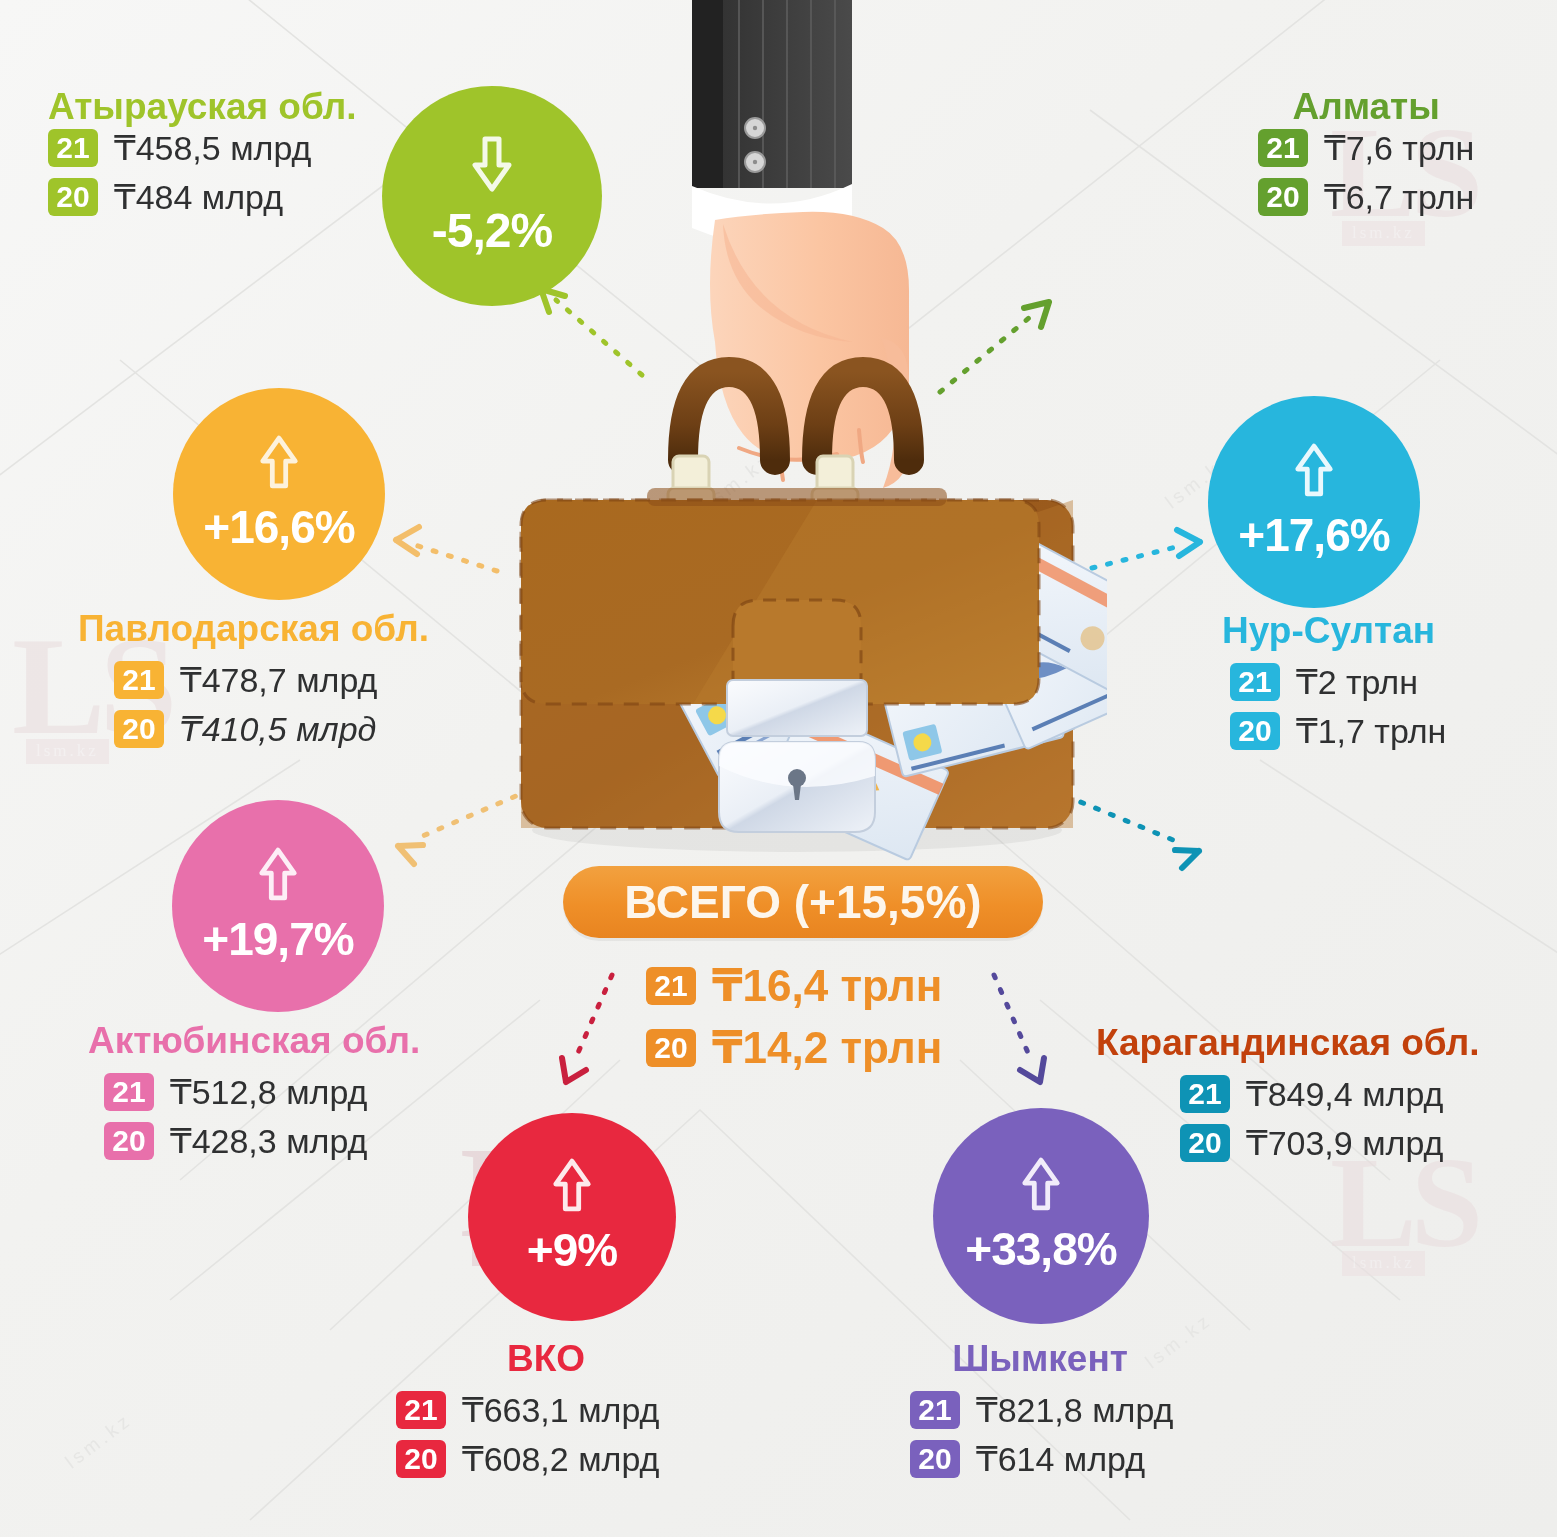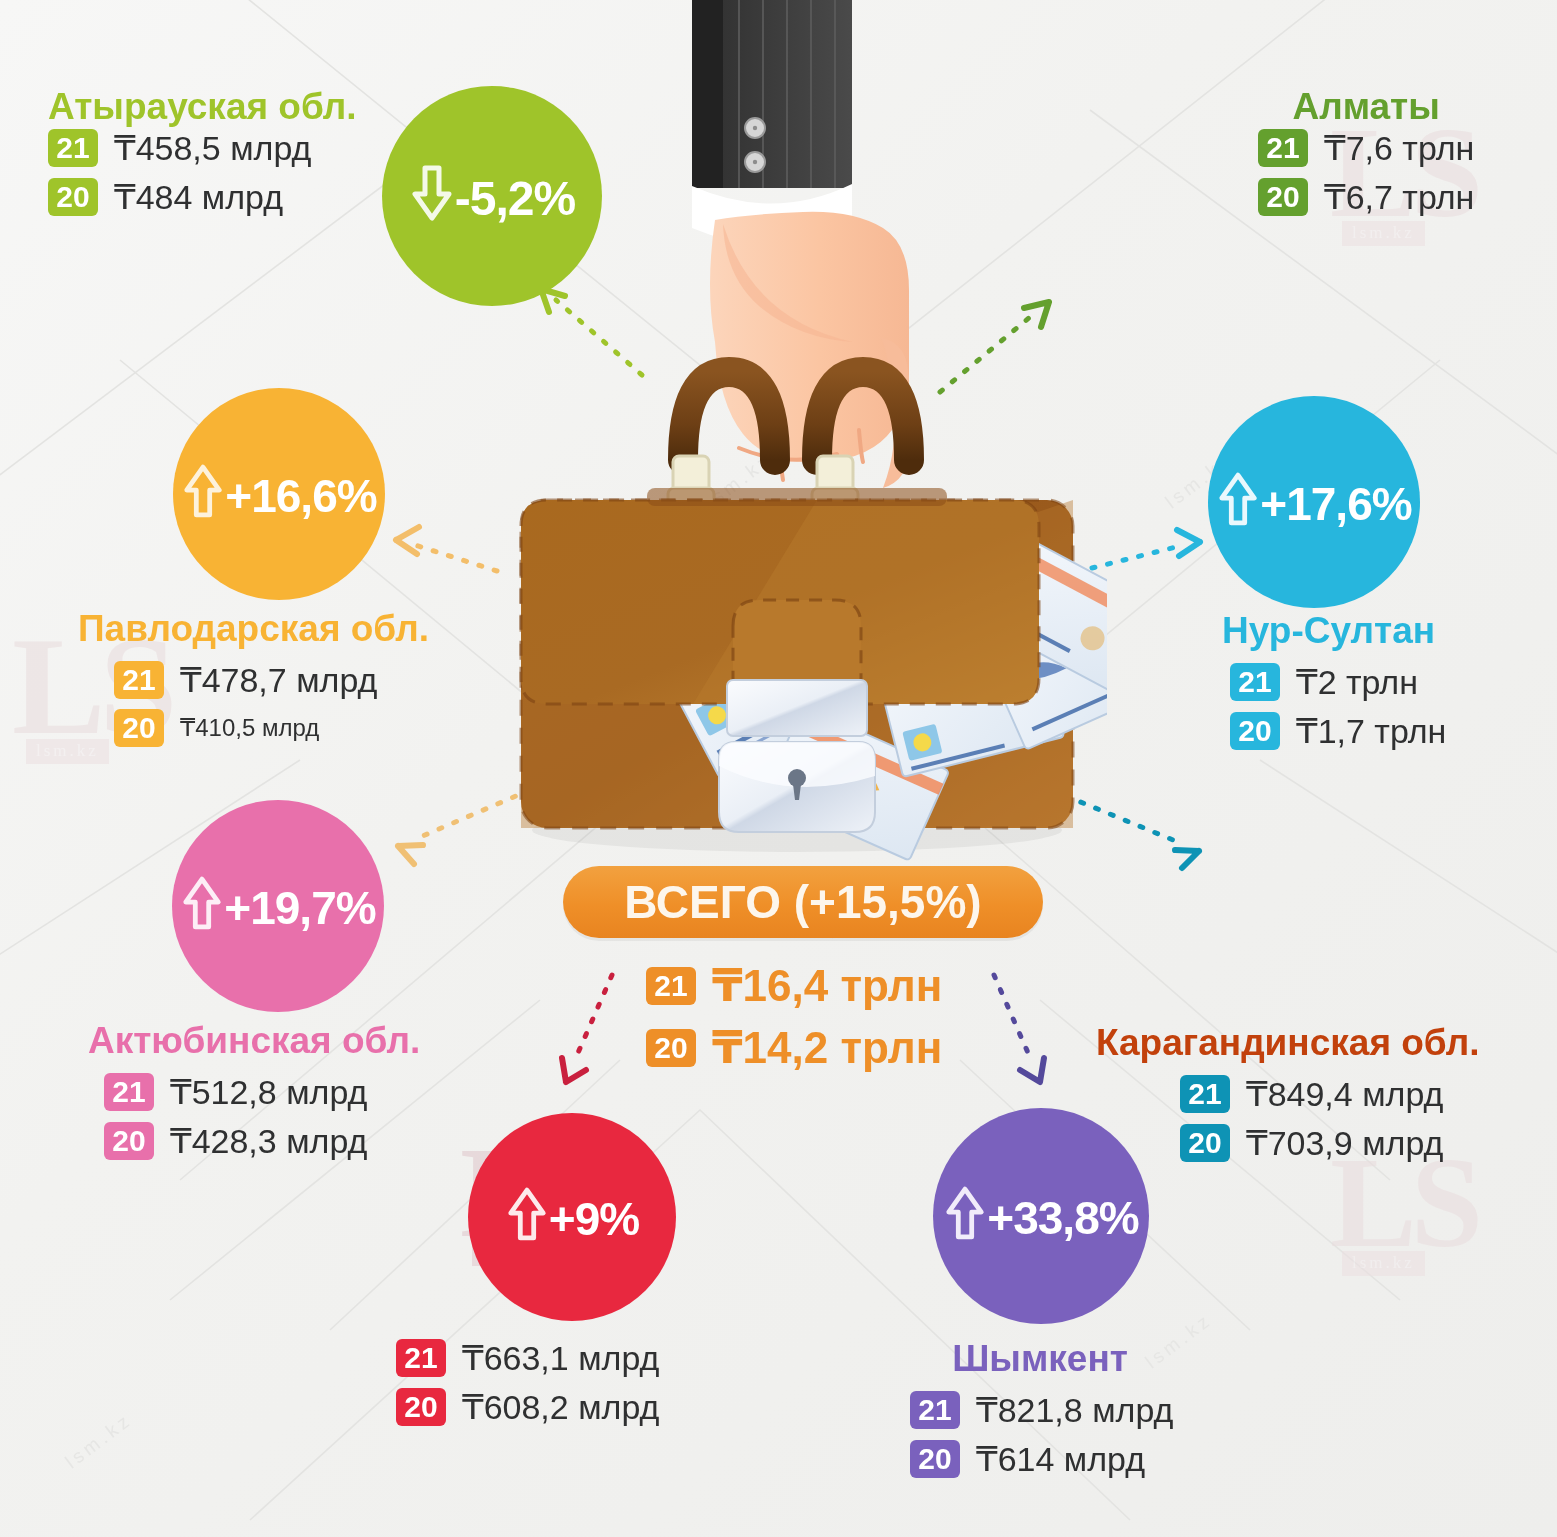--- a/index.html
+++ b/index.html
@@ -18,21 +18,21 @@
   .bg-lines{position:absolute;inset:0;}
   .wm{position:absolute;opacity:.55;pointer-events:none;}
   .wm .ls{font-family:"Liberation Serif","DejaVu Serif",serif;font-weight:700;
      color:#e9dcdd;letter-spacing:-6px;line-height:.8;}
   .wm .tag{background:#ece0e1;color:#f4eef0;font-size:17px;letter-spacing:3px;
      padding:2px 10px 3px;display:inline-block;font-family:"Liberation Serif",serif;}
   .wm-diag{position:absolute;color:#e6e6e4;font-size:19px;letter-spacing:4px;
      transform:rotate(-37deg);font-family:"Liberation Sans",sans-serif;}
 
   
-  .circle{position:absolute;border-radius:50%;display:flex;flex-direction:row;
+  .circle{position:absolute;border-radius:50%;display:flex;flex-direction:column;
      align-items:center;justify-content:center;color:#fff;}
   .circle .arrow{display:block;}
   .circle .pct{font-weight:700;letter-spacing:-1px;white-space:nowrap;}
 
   
   .block{position:absolute;}
   .block .title{font-weight:700;white-space:nowrap;}
   .row{display:flex;align-items:center;white-space:nowrap;}
   .badge{display:inline-flex;align-items:center;justify-content:center;
      color:#fff;font-weight:700;border-radius:6px;text-align:center;}
@@ -352,21 +352,21 @@
     <span class="pct" style="font-size:46px;margin-top:4px;">+16,6%</span>
   </div>
   <div class="block" style="left:78px;top:608px;">
     <div class="title" style="font-size:37px;color:#f8b334;margin-bottom:10px;">Павлодарская обл.</div>
     <div class="row" style="margin-bottom:9px;margin-left:36px;">
       <span class="badge" style="background:#f8b334;width:50px;height:38px;font-size:30px;margin-right:16px;">21</span>
       <span class="val" style="font-size:34px;">₸478,7 млрд</span>
     </div>
     <div class="row" style="margin-left:36px;">
       <span class="badge" style="background:#f8b334;width:50px;height:38px;font-size:30px;margin-right:16px;">20</span>
-      <span class="val" style="font-size:24px;">₸410,5 млрд</span>
+      <span class="val" style="font-size:34px;font-style:italic;">₸410,5 млрд</span>
     </div>
   </div>
 
   <div class="circle" style="left:1208px;top:396px;width:212px;height:212px;background:#27b6dd;">
     <span class="arrow">
       <svg width="44" height="58" viewBox="0 0 46 60" fill="none" stroke="#e9f8fd" stroke-width="5" stroke-linejoin="round">
           <path d="M23 4 L40 28 h-10 v26 H16 V28 H6 Z"></path>
         </svg>
     </span>
     <span class="pct" style="font-size:46px;margin-top:4px;">+17,6%</span>
@@ -429,20 +429,21 @@
 
   <div class="circle" style="left:468px;top:1113px;width:208px;height:208px;background:#e8283f;">
     <span class="arrow">
       <svg width="44" height="58" viewBox="0 0 46 60" fill="none" stroke="#fdeaec" stroke-width="5" stroke-linejoin="round">
           <path d="M23 4 L40 28 h-10 v26 H16 V28 H6 Z"></path>
         </svg>
     </span>
     <span class="pct" style="font-size:46px;margin-top:4px;">+9%</span>
   </div>
   <div class="block" style="left:396px;top:1338px;">
+    <div class="title" style="font-size:37px;color:#e8283f;margin-bottom:10px;text-align:center;width:300px;">ВКО</div>
     <div class="row" style="margin-bottom:9px;">
       <span class="badge" style="background:#e8283f;width:50px;height:38px;font-size:30px;margin-right:16px;">21</span>
       <span class="val" style="font-size:34px;">₸663,1 млрд</span>
     </div>
     <div class="row">
       <span class="badge" style="background:#e8283f;width:50px;height:38px;font-size:30px;margin-right:16px;">20</span>
       <span class="val" style="font-size:34px;">₸608,2 млрд</span>
     </div>
   </div>
 

